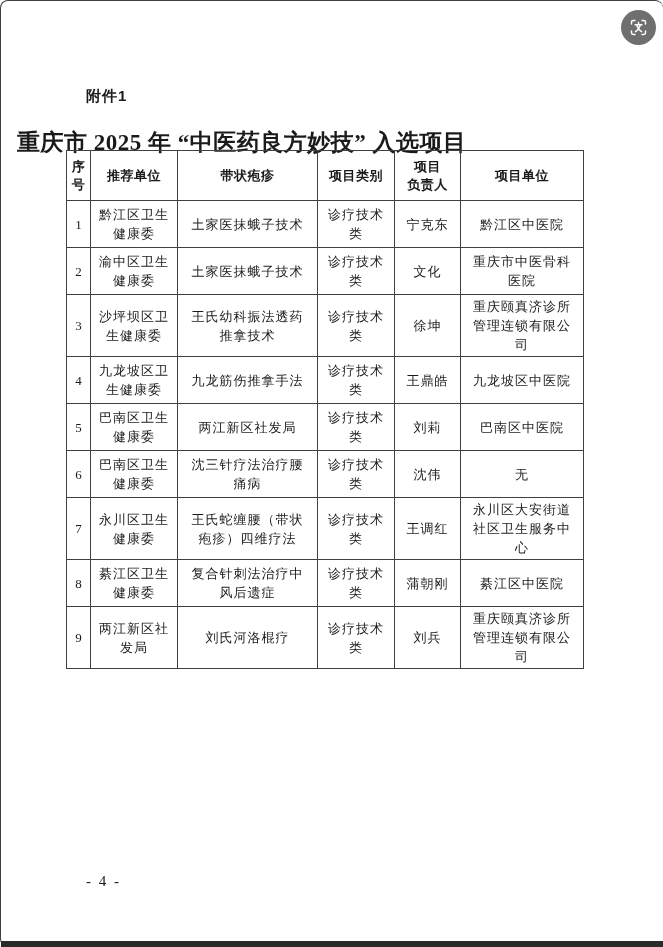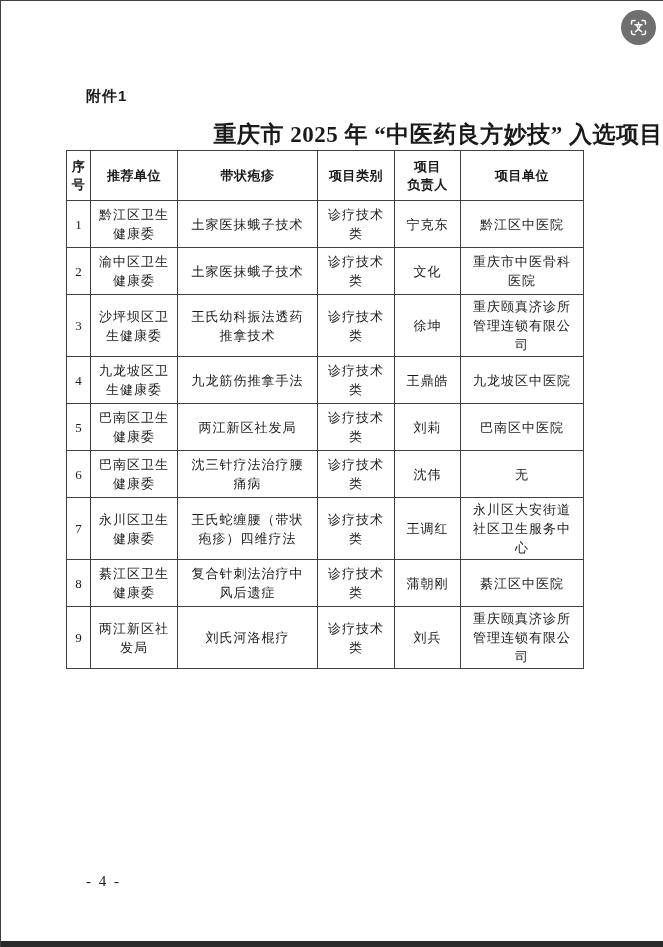--- a/index.html
+++ b/index.html
@@ -10,20 +10,21 @@
     color: #1a1a1a;
     overflow: hidden;
   }
   .page {
     position: relative;
     width: 663px; height: 947px;
     background: #ffffff;
     border-top: 1px solid #3f3f3f;
     border-left: 1px solid #3f3f3f;
     box-sizing: border-box;
+    border-radius: 8px;
   }
   .scan-btn {
     position: absolute;
     left: 620px; top: 9px;
     width: 35px; height: 35px;
     border-radius: 50%;
     background: #6f6f6f;
     border: none;
     display: flex; align-items: center; justify-content: center;
     cursor: pointer;
@@ -34,22 +35,22 @@
     left: 85px; top: 86px;
     font-family: "Liberation Sans", "DejaVu Sans", sans-serif;
     font-size: 15px;
     font-weight: bold;
     letter-spacing: 1px;
   }
   .doc-title {
     position: absolute;
     left: 8px; right: 0;
     top: 118px;
-    margin: 0;
-    text-align: right;
+    margin: 8px;
+    text-align: left;
     font-size: 23px;
     font-weight: bold;
     letter-spacing: 0.5px;
     font-family: "Liberation Serif", "DejaVu Serif", serif;
   }
   .projects-table {
     position: absolute;
     left: 65px; top: 149px;
     width: 517px;
     border-collapse: collapse;

